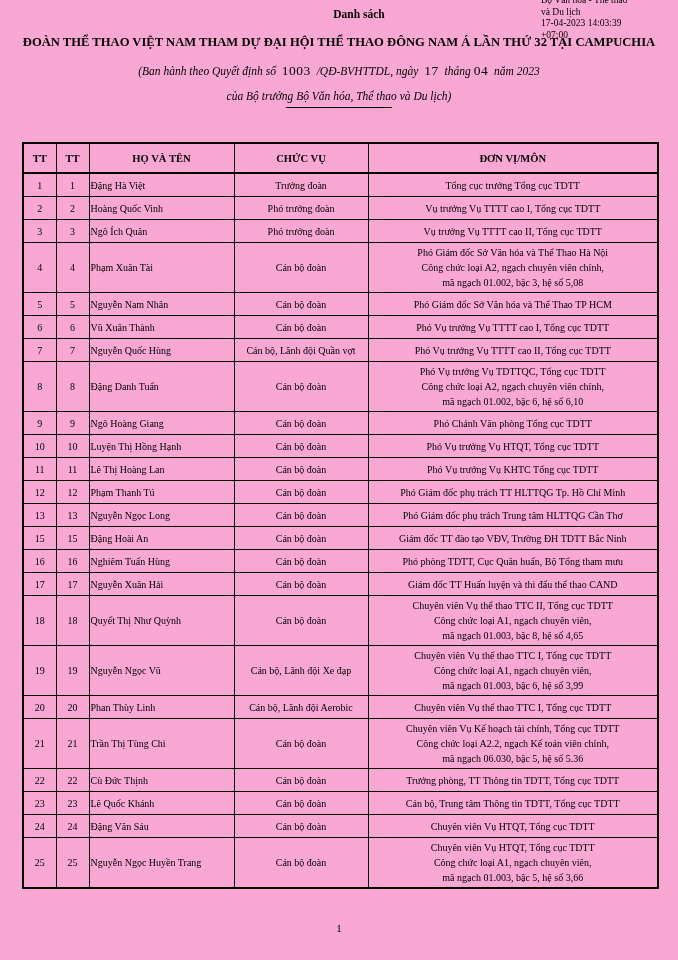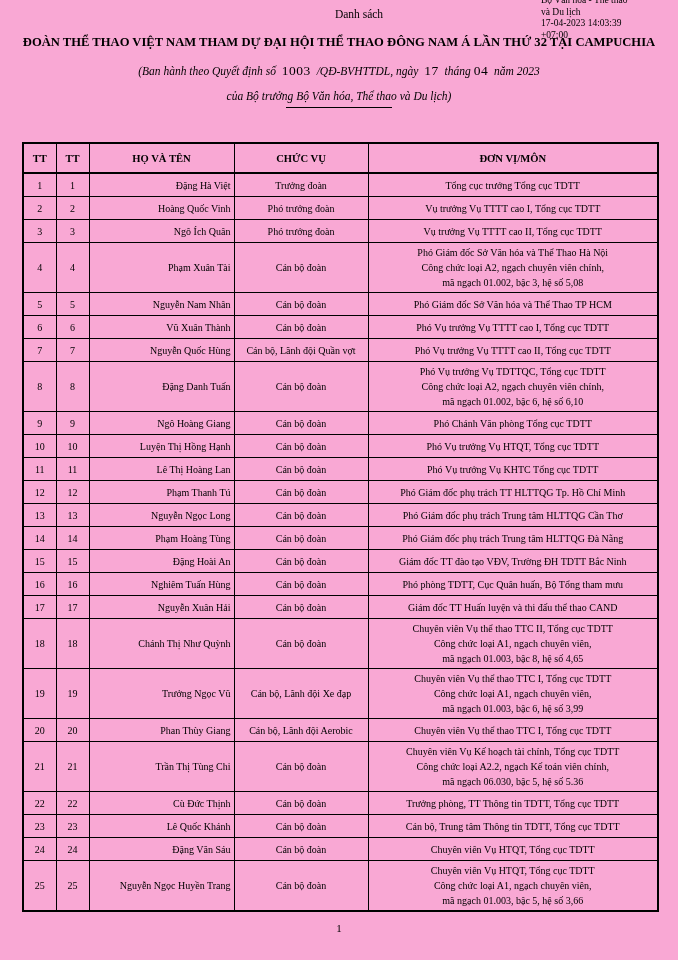--- a/index.html
+++ b/index.html
@@ -4,40 +4,40 @@
 <style>
   html,body{margin:0;padding:0;background:#fff;}
   .page{
     position:relative;width:678px;height:960px;background:#f9a8d4;color:#000;
     font-family:"Liberation Serif", serif;overflow:hidden;
   }
   .stamp{
     position:absolute;top:-5px;left:541px;width:140px;
     font-size:9.5px;line-height:11.5px;white-space:nowrap;
   }
-  .doc-type{text-align:center;padding-top:8px;font-weight:normal;font-size:11.5px;margin-left:40px;}
+  .doc-type{text-align:center;padding-top:8px;font-weight:bold;font-size:11.5px;margin-left:40px;}
   .doc-title{text-align:center;font-weight:bold;font-size:12.6px;margin-top:15px;}
   .decree{text-align:center;font-style:italic;font-size:11.5px;margin-top:13px;}
   .decree .num{font-style:normal;font-size:13.5px;letter-spacing:.5px;padding:0 3px;margin-top:20px;}
   .issuer{text-align:center;font-style:italic;font-size:11.5px;margin-top:11px;}
   .rule{width:106px;border-bottom:1.5px solid #000;margin:5px auto 0;}
   table.roster{
     position:absolute;left:22px;top:142px;width:635px;
     border-collapse:collapse;border:2px solid #000;table-layout:fixed;
   }
   .roster th{
     border:1px solid #000;border-bottom:2px solid #000;
     font-weight:bold;font-size:10.6px;height:28px;padding:0 2px;
   }
   .roster td{
     border:1px solid #000;font-size:10px;line-height:15px;
     padding:2px 3px;text-align:center;vertical-align:middle;height:18px;
     overflow:hidden;
   }
-  .roster td.name{text-align:right;padding-left:14px;}
+  .roster td.name{text-align:left;padding-left:1px;}
   .pageno{position:absolute;top:922px;left:0;width:678px;text-align:center;font-size:11px;}
 </style>
 </head>
 <body>
 
 <div class="page">
 
   <div class="stamp">
     <div>Bộ Văn hóa - Thể thao</div>
     <div>và Du lịch</div>
@@ -184,29 +184,20 @@
         <tr>
           <td class="tt">13</td>
           <td class="tt">13</td>
           <td class="name">Nguyễn Ngọc Long</td>
           <td class="pos">Cán bộ đoàn</td>
           <td class="unit">
             <div>Phó Giám đốc phụ trách Trung tâm HLTTQG Cần Thơ</div>
           </td>
         </tr>
         <tr>
-          <td class="tt">14</td>
-          <td class="tt">14</td>
-          <td class="name">Phạm Hoàng Tùng</td>
-          <td class="pos">Cán bộ đoàn</td>
-          <td class="unit">
-            <div>Phó Giám đốc phụ trách Trung tâm HLTTQG Đà Nẵng</div>
-          </td>
-        </tr>
-        <tr>
           <td class="tt">15</td>
           <td class="tt">15</td>
           <td class="name">Đặng Hoài An</td>
           <td class="pos">Cán bộ đoàn</td>
           <td class="unit">
             <div>Giám đốc TT đào tạo VĐV, Trường ĐH TDTT Bắc Ninh</div>
           </td>
         </tr>
         <tr>
           <td class="tt">16</td>
@@ -222,43 +213,43 @@
           <td class="tt">17</td>
           <td class="name">Nguyễn Xuân Hải</td>
           <td class="pos">Cán bộ đoàn</td>
           <td class="unit">
             <div>Giám đốc TT Huấn luyện và thi đấu thể thao CAND</div>
           </td>
         </tr>
         <tr>
           <td class="tt">18</td>
           <td class="tt">18</td>
-          <td class="name">Chánh Thị Như Quỳnh</td>
+          <td class="name">Quyết Thị Như Quỳnh</td>
           <td class="pos">Cán bộ đoàn</td>
           <td class="unit">
             <div>Chuyên viên Vụ thể thao TTC II, Tổng cục TDTT</div>
             <div>Công chức loại A1, ngạch chuyên viên,</div>
             <div>mã ngạch 01.003, bậc 8, hệ số 4,65</div>
           </td>
         </tr>
         <tr>
           <td class="tt">19</td>
           <td class="tt">19</td>
-          <td class="name">Trưởng Ngọc Vũ</td>
+          <td class="name">Nguyễn Ngọc Vũ</td>
           <td class="pos">Cán bộ, Lãnh đội Xe đạp</td>
           <td class="unit">
             <div>Chuyên viên Vụ thể thao TTC I, Tổng cục TDTT</div>
             <div>Công chức loại A1, ngạch chuyên viên,</div>
             <div>mã ngạch 01.003, bậc 6, hệ số 3,99</div>
           </td>
         </tr>
         <tr>
           <td class="tt">20</td>
           <td class="tt">20</td>
-          <td class="name">Phan Thùy Giang</td>
+          <td class="name">Phan Thùy Linh</td>
           <td class="pos">Cán bộ, Lãnh đội Aerobic</td>
           <td class="unit">
             <div>Chuyên viên Vụ thể thao TTC I, Tổng cục TDTT</div>
           </td>
         </tr>
         <tr>
           <td class="tt">21</td>
           <td class="tt">21</td>
           <td class="name">Trần Thị Tùng Chi</td>
           <td class="pos">Cán bộ đoàn</td>

